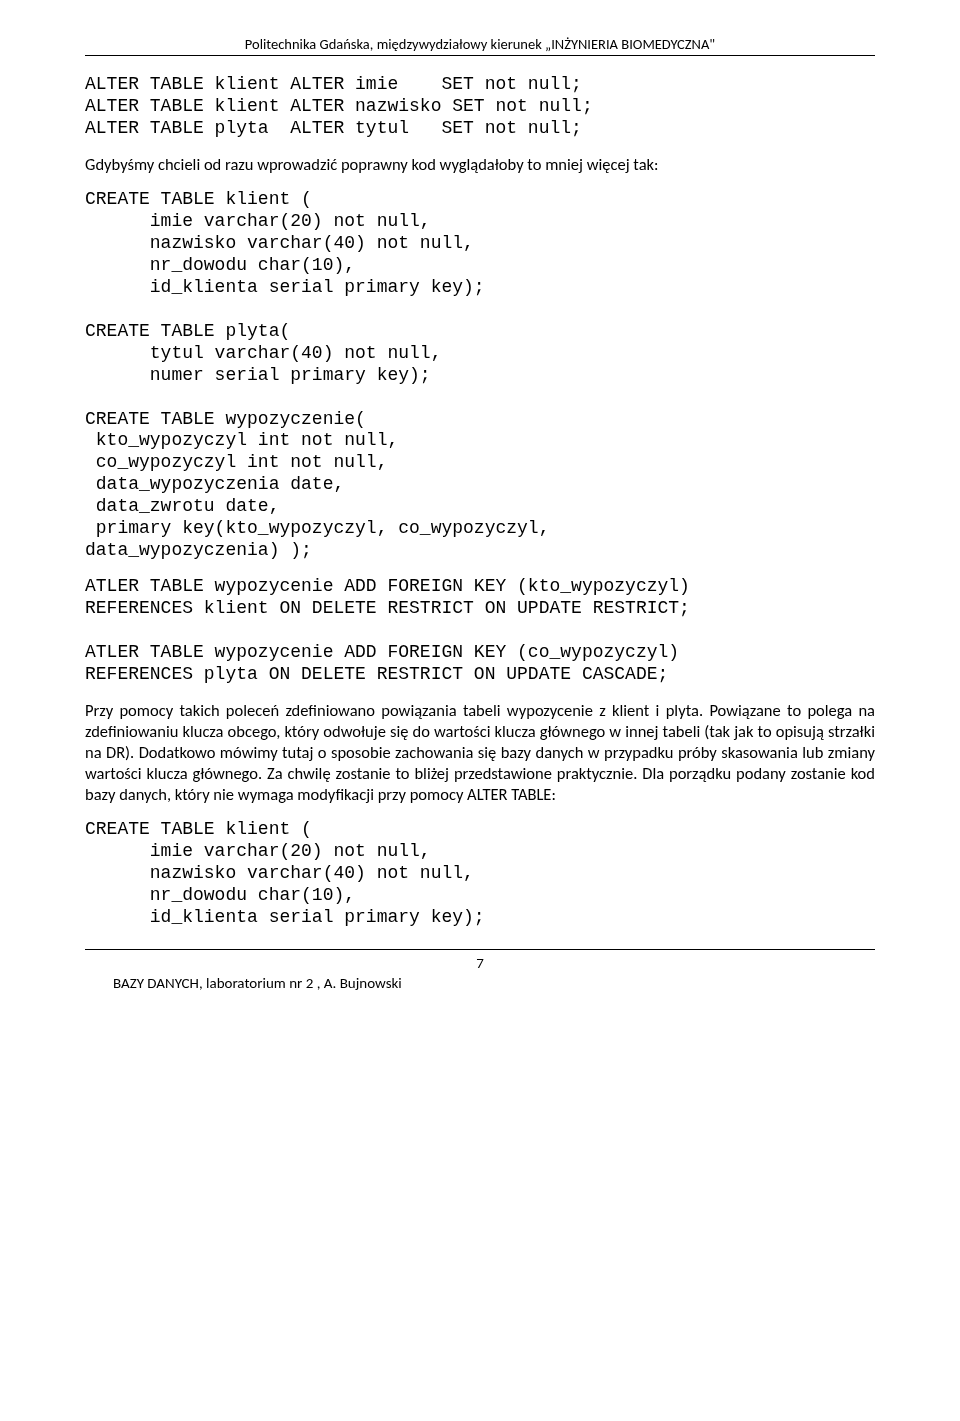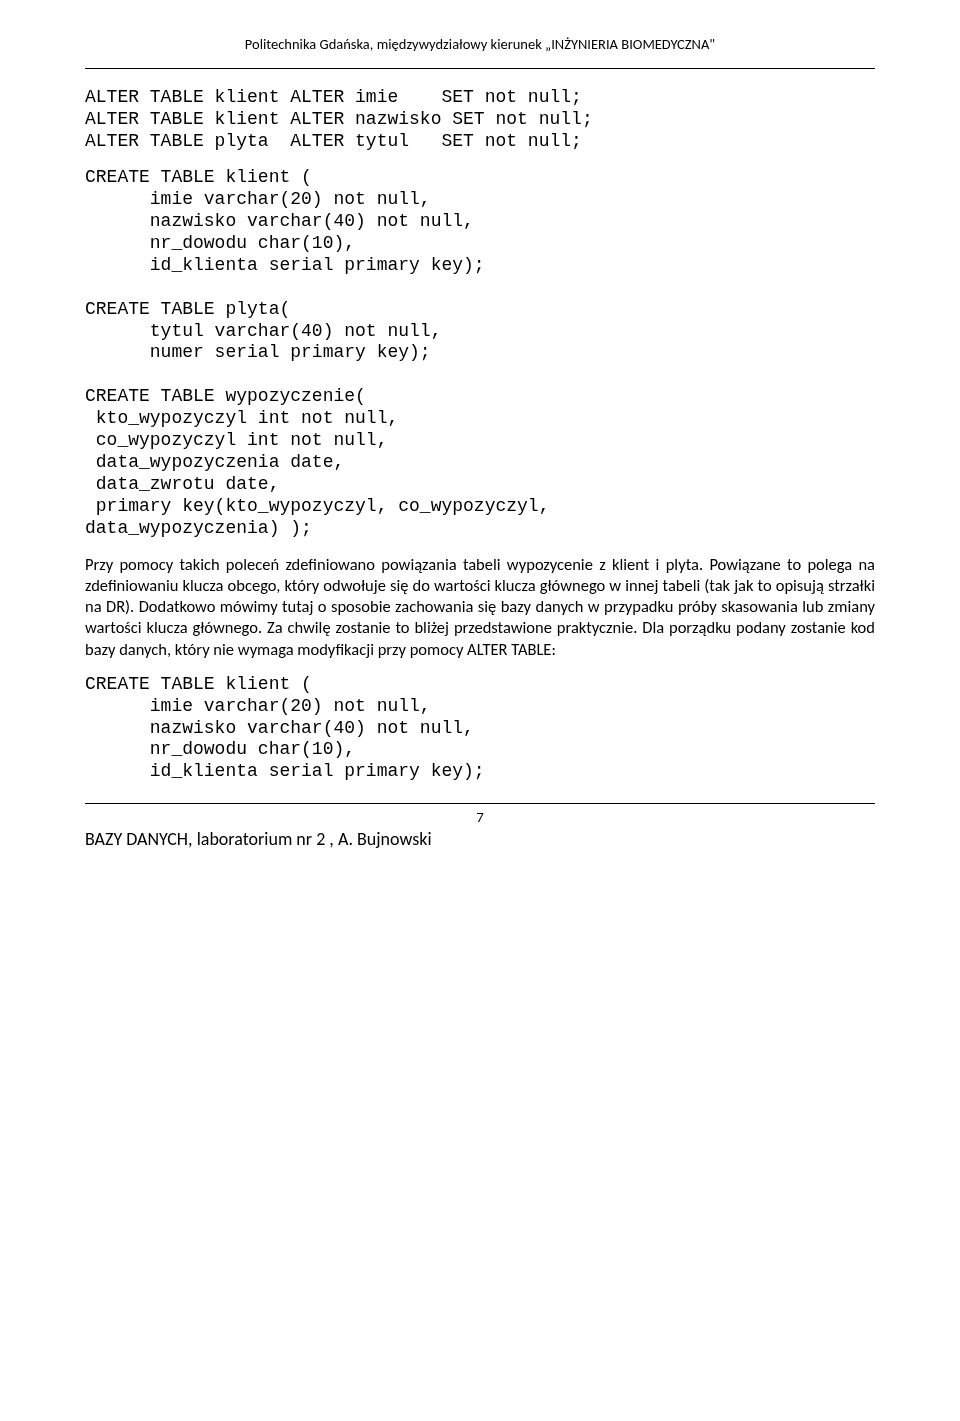--- a/index.html
+++ b/index.html
@@ -12,21 +12,21 @@
   }
   .page {
     padding: 35px 85px 20px 85px;
     box-sizing: border-box;
   }
   .header-line {
     text-align: center;
     font-family: Calibri, Arial, sans-serif;
     font-size: 14.5px;
     border-bottom: 1px solid #000;
-    padding-bottom: 15px;
+    padding-bottom: 2px;
     margin-bottom: 18px;
   }
   .code-block {
     font-family: "Courier New", Courier, monospace;
     font-size: 18px;
     white-space: pre;
     line-height: 1.22;
     margin: 8px 0 14px 0;
   }
   .body-text {
@@ -44,54 +44,61 @@
     padding-top: 4px;
   }
   .page-number {
     text-align: center;
     font-family: Calibri, Arial, sans-serif;
     font-size: 15px;
     margin-bottom: 2px;
   }
   .footer-text {
     font-family: Calibri, Arial, sans-serif;
-    font-size: 18px;
+    font-size: 15px;
+    margin-left: 28px;
   }
 </style>
 </head>
 <body>
 
 <div class="page">
 
   <div class="header-line">Politechnika Gdańska, międzywydziałowy kierunek „INŻYNIERIA BIOMEDYCZNA"</div>
 
   <div class="code-block">ALTER TABLE klient ALTER imie    SET not null;
 ALTER TABLE klient ALTER nazwisko SET not null;
 ALTER TABLE plyta  ALTER tytul   SET not null;</div>
 
+  <div class="body-text">Gdybyśmy chcieli od razu wprowadzić poprawny kod wyglądałoby to mniej więcej tak:</div>
 
   <div class="code-block">CREATE TABLE klient (
       imie varchar(20) not null,
       nazwisko varchar(40) not null,
       nr_dowodu char(10),
       id_klienta serial primary key);
 
 CREATE TABLE plyta(
       tytul varchar(40) not null,
       numer serial primary key);
 
 CREATE TABLE wypozyczenie(
  kto_wypozyczyl int not null,
  co_wypozyczyl int not null,
  data_wypozyczenia date,
  data_zwrotu date,
  primary key(kto_wypozyczyl, co_wypozyczyl,
 data_wypozyczenia) );</div>
 
 
+  <div class="code-block">ATLER TABLE wypozycenie ADD FOREIGN KEY (kto_wypozyczyl)
+REFERENCES klient ON DELETE RESTRICT ON UPDATE RESTRICT;
+
+ATLER TABLE wypozycenie ADD FOREIGN KEY (co_wypozyczyl)
+REFERENCES plyta ON DELETE RESTRICT ON UPDATE CASCADE;</div>
 
   <div class="body-text justify">Przy pomocy takich poleceń zdefiniowano powiązania tabeli wypozycenie z klient i plyta. Powiązane to polega na zdefiniowaniu klucza obcego, który odwołuje się do wartości klucza głównego w innej tabeli (tak jak to opisują strzałki na DR). Dodatkowo mówimy tutaj o sposobie zachowania się bazy danych w przypadku próby skasowania lub zmiany wartości klucza głównego. Za chwilę zostanie to bliżej przedstawione praktycznie. Dla porządku podany zostanie kod bazy danych, który nie wymaga modyfikacji przy pomocy ALTER TABLE:</div>
 
   <div class="code-block">CREATE TABLE klient (
       imie varchar(20) not null,
       nazwisko varchar(40) not null,
       nr_dowodu char(10),
       id_klienta serial primary key);</div>
 
   <div class="footer-wrap">

